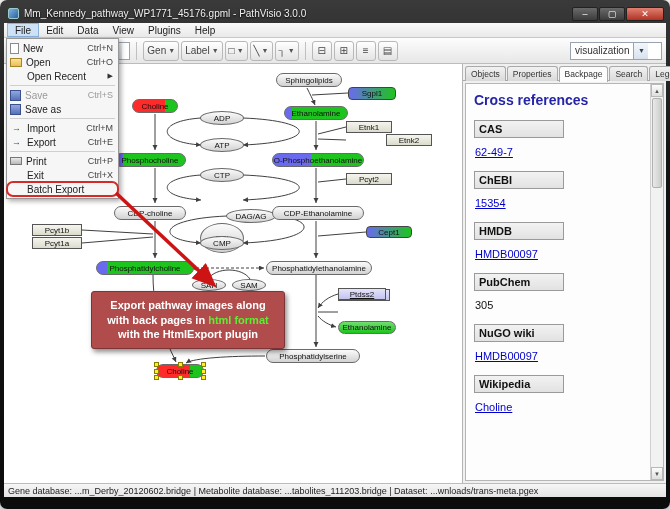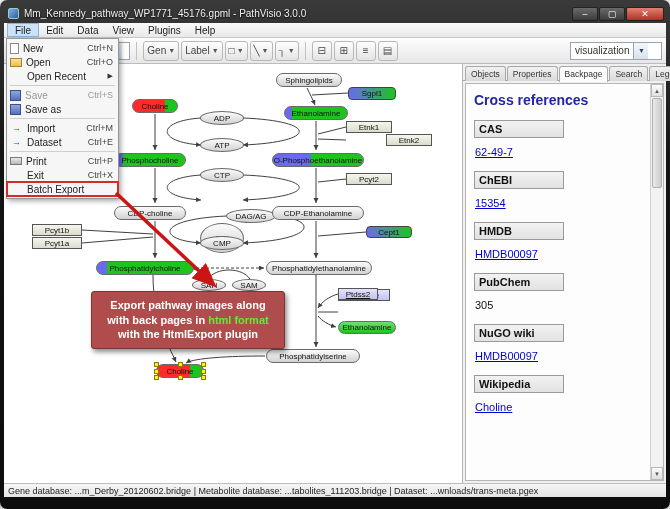--- a/index.html
+++ b/index.html
@@ -71,21 +71,21 @@
   
   .filemenu { position:absolute; left:6px; top:38px; width:113px; z-index:40;
               background:#f6f6f6; border:1px solid #979797; box-shadow:2px 2px 5px rgba(0,0,0,.35);
               font-size:10px; color:#222; padding:2px 0; }
   .fm-item { display:flex; align-items:center; height:14px; padding:0 5px 0 3px; position:relative; }
   .fm-item .fm-icon { width:13px; height:11px; margin-right:4px; display:flex; align-items:center; justify-content:center; font-size:9px; }
   .fm-item .fm-label { flex:1; }
   .fm-item .fm-short { color:#444; font-size:9px; }
   .fm-item.disabled .fm-label, .fm-item.disabled .fm-short { color:#9a9a9a; }
   .fm-item .fm-sub { font-size:7px; color:#333; }
-  .fm-item.highlighted { outline:2px solid #d42a2a; outline-offset:-1px; border-radius:0; }
+  .fm-item.highlighted { outline:2px solid #d42a2a; outline-offset:-1px; border-radius:6px; }
   .fm-sep { height:1px; background:#cfcfcf; margin:2px 3px; }
   .i-new-file-icon { background:#fff; border:1px solid #8a8a8a; width:9px !important; height:11px !important; }
   .i-open-folder-icon { background:linear-gradient(#fbe294,#e8bf55); border:1px solid #a8832a; width:12px !important; height:9px !important; }
   .i-save-icon { background:linear-gradient(#92a7e0,#5770b8); border:1px solid #3a4f8e; width:11px !important; height:11px !important; }
   .i-save-as-icon { background:linear-gradient(#92a7e0,#5770b8); border:1px solid #3a4f8e; width:11px !important; height:11px !important; }
   .i-import-icon { color:#1b7a1b; font-weight:bold; }
   .i-export-icon { color:#1b4f9e; font-weight:bold; }
   .i-print-icon { background:linear-gradient(#e9e9e9,#b9b9b9); border:1px solid #777; width:12px !important; height:8px !important; }
 
   
@@ -262,21 +262,21 @@
           <div class="node n-round" style="left: 268px; top: 142px; width: 92px; height: 14px;">CDP-Ethanolamine</div>
           <div class="node n-genegrad" style="left: 362px; top: 162px; width: 46px; height: 12px;">Cept1</div>
           <div class="node n-ellipse" style="left: 196px; top: 172px; width: 44px; height: 14px;">CMP</div>
           <div class="node n-gene" style="left: 28px; top: 160px; width: 50px; height: 12px;">Pcyt1b</div>
           <div class="node n-gene" style="left: 28px; top: 173px; width: 50px; height: 12px;">Pcyt1a</div>
           <div class="node n-round n-pc" style="left: 92px; top: 197px; width: 98px; height: 14px;">Phosphatidylcholine</div>
           <div class="node n-round" style="left: 262px; top: 197px; width: 106px; height: 14px;">Phosphatidylethanolamine</div>
           <div class="node n-ellipse" style="left: 188px; top: 215px; width: 34px; height: 12px;">SAH</div>
           <div class="node n-ellipse" style="left: 228px; top: 215px; width: 34px; height: 12px;">SAM</div>
           <div class="node n-lav" style="left: 334px; top: 225px; width: 52px; height: 12px;">L-Serine</div>
-          <div class="node n-lav" style="left: 334px; top: 224px; width: 40px; height: 12px; text-decoration: underline;">Ptdss2</div>
+          <div class="node n-lav" style="left: 334px; top: 224px; width: 48px; height: 12px; text-decoration: underline;">Ptdss2</div>
           <div class="node n-round n-solidgreen" style="left: 334px; top: 257px; width: 58px; height: 13px;">Ethanolamine</div>
           <div class="node n-round" style="left: 262px; top: 285px; width: 94px; height: 14px;">Phosphatidylserine</div>
           <div class="node n-round n-red" style="left: 152px; top: 300px; width: 48px; height: 14px;">Choline<div class="handle" style="left: -3px; top: -3px;"></div><div class="handle" style="left: 21px; top: -3px;"></div><div class="handle" style="left: 44px; top: -3px;"></div><div class="handle" style="left: -3px; top: 10px;"></div><div class="handle" style="left: 21px; top: 10px;"></div><div class="handle" style="left: 44px; top: 10px;"></div><div class="handle" style="left: -3px; top: 4px;"></div><div class="handle" style="left: 44px; top: 4px;"></div></div>
         </div>
 
       <div class="annotation">
         <div>
           <span>Export pathway images along with back pages in </span><span class="hl">html format</span><span> with the HtmlExport plugin</span>
         </div>
       </div>
@@ -360,21 +360,21 @@
         <span class="fm-short"></span>
       </div>
       <div class="fm-sep"></div>
       <div class="fm-item">
         <span class="fm-icon i-import-icon">→</span>
         <span class="fm-label">Import</span>
         <span class="fm-short">Ctrl+M</span>
       </div>
       <div class="fm-item">
         <span class="fm-icon i-export-icon">→</span>
-        <span class="fm-label">Dataset</span>
+        <span class="fm-label">Export</span>
         <span class="fm-short">Ctrl+E</span>
       </div>
       <div class="fm-sep"></div>
       <div class="fm-item">
         <span class="fm-icon i-print-icon"></span>
         <span class="fm-label">Print</span>
         <span class="fm-short">Ctrl+P</span>
       </div>
       <div class="fm-item">
         <span class="fm-icon"></span>

